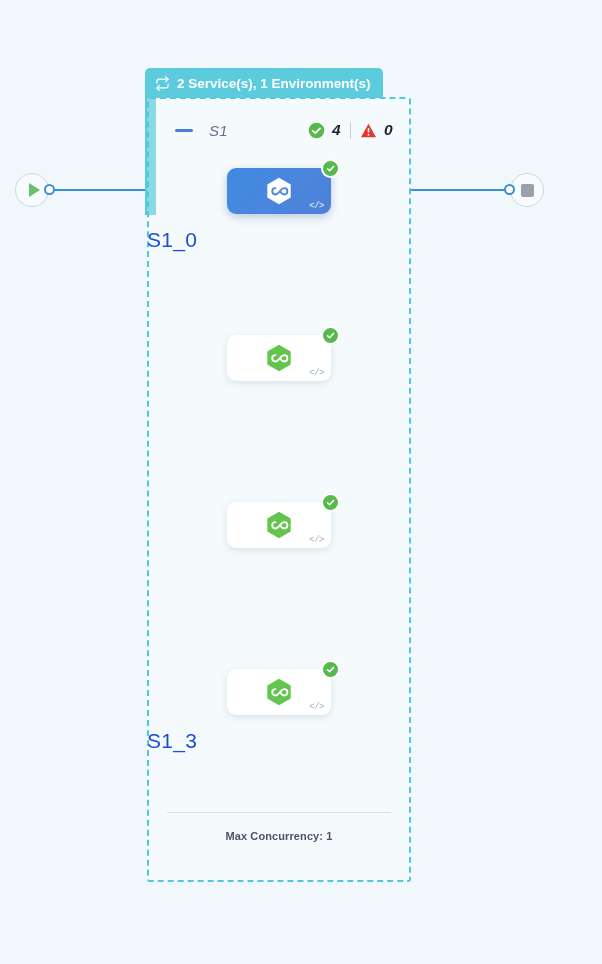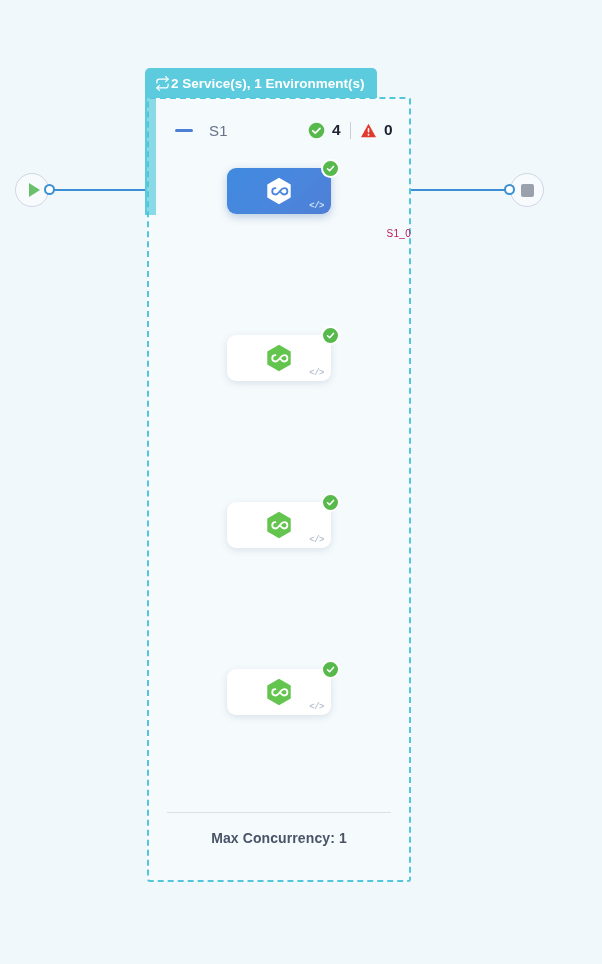--- a/index.html
+++ b/index.html
@@ -97,41 +97,42 @@
   #group-header {
     position: absolute;
     left: 145px;
     top: 68px;
     height: 30px;
     padding: 0 12px 0 10px;
     background: #5ccbdd;
     border-radius: 5px 5px 0 0;
     display: flex;
     align-items: center;
-    gap: 1px;
+    gap: 7px;
     color: #ffffff;
     font-size: 13.5px;
     font-weight: 700;
     white-space: nowrap;
     z-index: 4;
   }
   #group-header .repeat-icon { display: flex; align-items: center; }
 
   
   #group-toolbar {
     position: absolute;
     left: 147px;
     top: 112px;
     width: 264px;
     height: 36px;
     display: flex;
     align-items: center;
     box-sizing: border-box;
     padding: 0 18px 0 28px;
     z-index: 3;
+    font-style: italic;
   }
   #collapse-icon {
     width: 18px; height: 3px;
     background: #4b7fd6;
     border-radius: 2px;
     flex: 0 0 auto;
   }
   #group-label {
     margin-left: 16px;
     font-size: 15px;
@@ -168,24 +169,24 @@
     box-shadow: 0 2px 7px rgba(70,100,140,0.16);
     display: flex;
     align-items: center;
     justify-content: center;
   }
   .node-card.selected {
     background: linear-gradient(135deg, #3f8ae0 0%, #4a86dd 55%, #4f7fd6 100%);
     box-shadow: 0 3px 9px rgba(50,100,170,0.30);
   }
   .node-label {
-    text-align: right;
+    text-align: left;
     margin-top: 14px;
-    font-size: 10px;
-    color: #be185d;
+    font-size: 21px;
+    color: #1d4ed8;
     letter-spacing: .3px;
   }
   .badge-check {
     position: absolute;
     top: -9px;
     right: -9px;
     width: 19px; height: 19px;
     border-radius: 50%;
     background: #57b94b;
     border: 2px solid #ffffff;
@@ -221,21 +222,21 @@
     padding: 0 20px;
     z-index: 3;
   }
   #footer-divider {
     height: 1px;
     background: #d9e2e8;
     margin-bottom: 17px;
   }
   #max-concurrency {
     text-align: center;
-    font-size: 14px;
+    font-size: 11px;
     font-weight: 700;
     color: #4a5468;
     letter-spacing: .1px;
   }
 </style>
 </head>
 <body>
 
 <div id="canvas">
 
@@ -361,20 +362,21 @@
                    c-3.2 0-4.5-2.6-5.9-4.2" fill="none" stroke="#ffffff" stroke-width="2.5" stroke-linecap="round" stroke-linejoin="round"></path>
         </svg>
       </span>
       <span class="badge-check">
         <svg width="11" height="11" viewBox="0 0 24 24">
           <polyline points="5.5,12.5 10,17 18.5,7.5" fill="none" stroke="#ffffff" stroke-width="3.4" stroke-linecap="round" stroke-linejoin="round"></polyline>
         </svg>
       </span>
       <span class="code-icon">&lt;/&gt;</span>
     </div>
+    <div class="node-label">S1_3</div>
   </div>
 
   <div id="group-footer">
     <div id="footer-divider"></div>
     <div id="max-concurrency">Max Concurrency: 1</div>
   </div>
 
 </div>
 
 </body></html>

